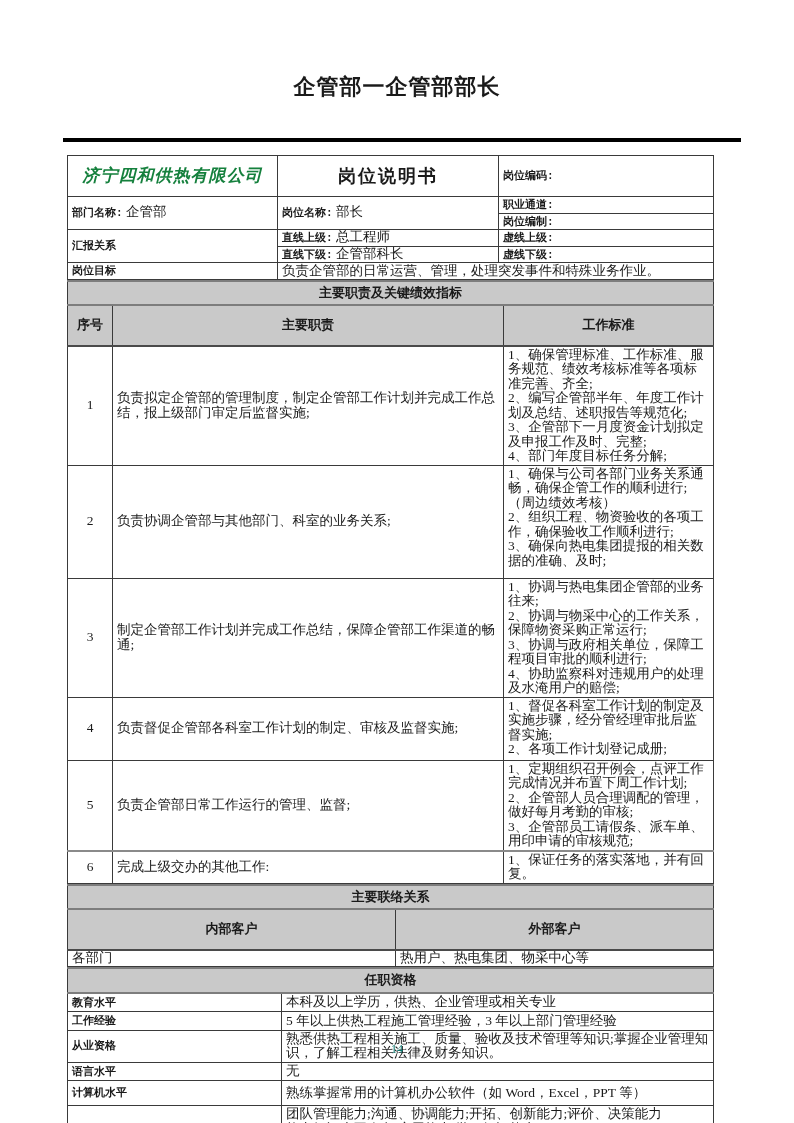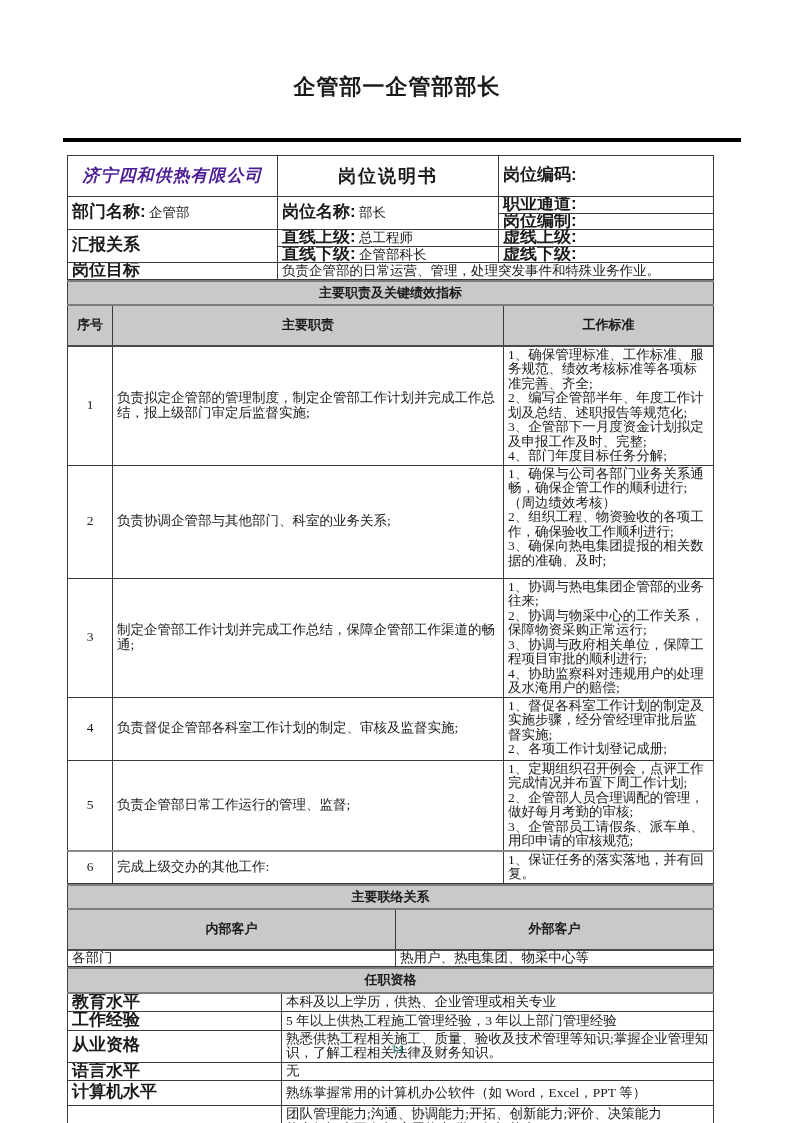--- a/index.html
+++ b/index.html
@@ -31,37 +31,37 @@
   table { border-collapse: collapse; table-layout: fixed; width: 646px; }
   td {
     border: 1px solid #3a3a3a;
     font-size: 13.5px;
     line-height: 14.5px;
     padding: 1px 4px;
     vertical-align: middle;
     overflow: hidden;
   }
   .lbl {
-    font-family: Liberation Sans, sans-serif;
-    font-weight: bold;
-    font-size: 17px;
+    font-family: Liberation Mono, monospace;
+    font-weight: bold;
+    font-size: 11px;
   }
   .val { font-size: 13.5px; }
   .pre { white-space: pre-line; }
   .ctr { text-align: center; }
   .top { vertical-align: top; }
 
   
   .company-cell {
     height: 41px;
     font-style: italic;
     font-weight: bold;
     font-size: 17px;
     text-align: center;
-    color: #4c1d95;
+    color: #15803d;
     letter-spacing: 1px;
   }
   .doctitle-cell {
     font-family: "Liberation Sans", "DejaVu Sans", sans-serif;
     font-weight: bold;
     font-size: 18px;
     text-align: center;
     letter-spacing: 2px;
   }
   .subrow td { height: 15px; padding-top: 0; padding-bottom: 0; }

